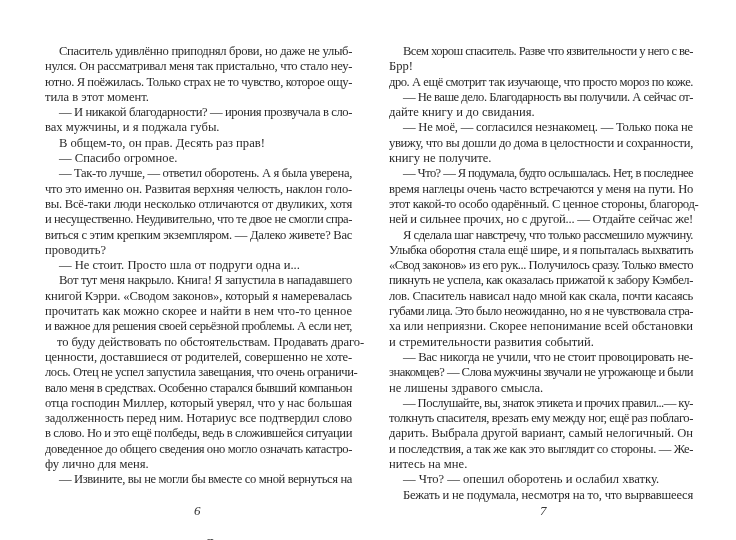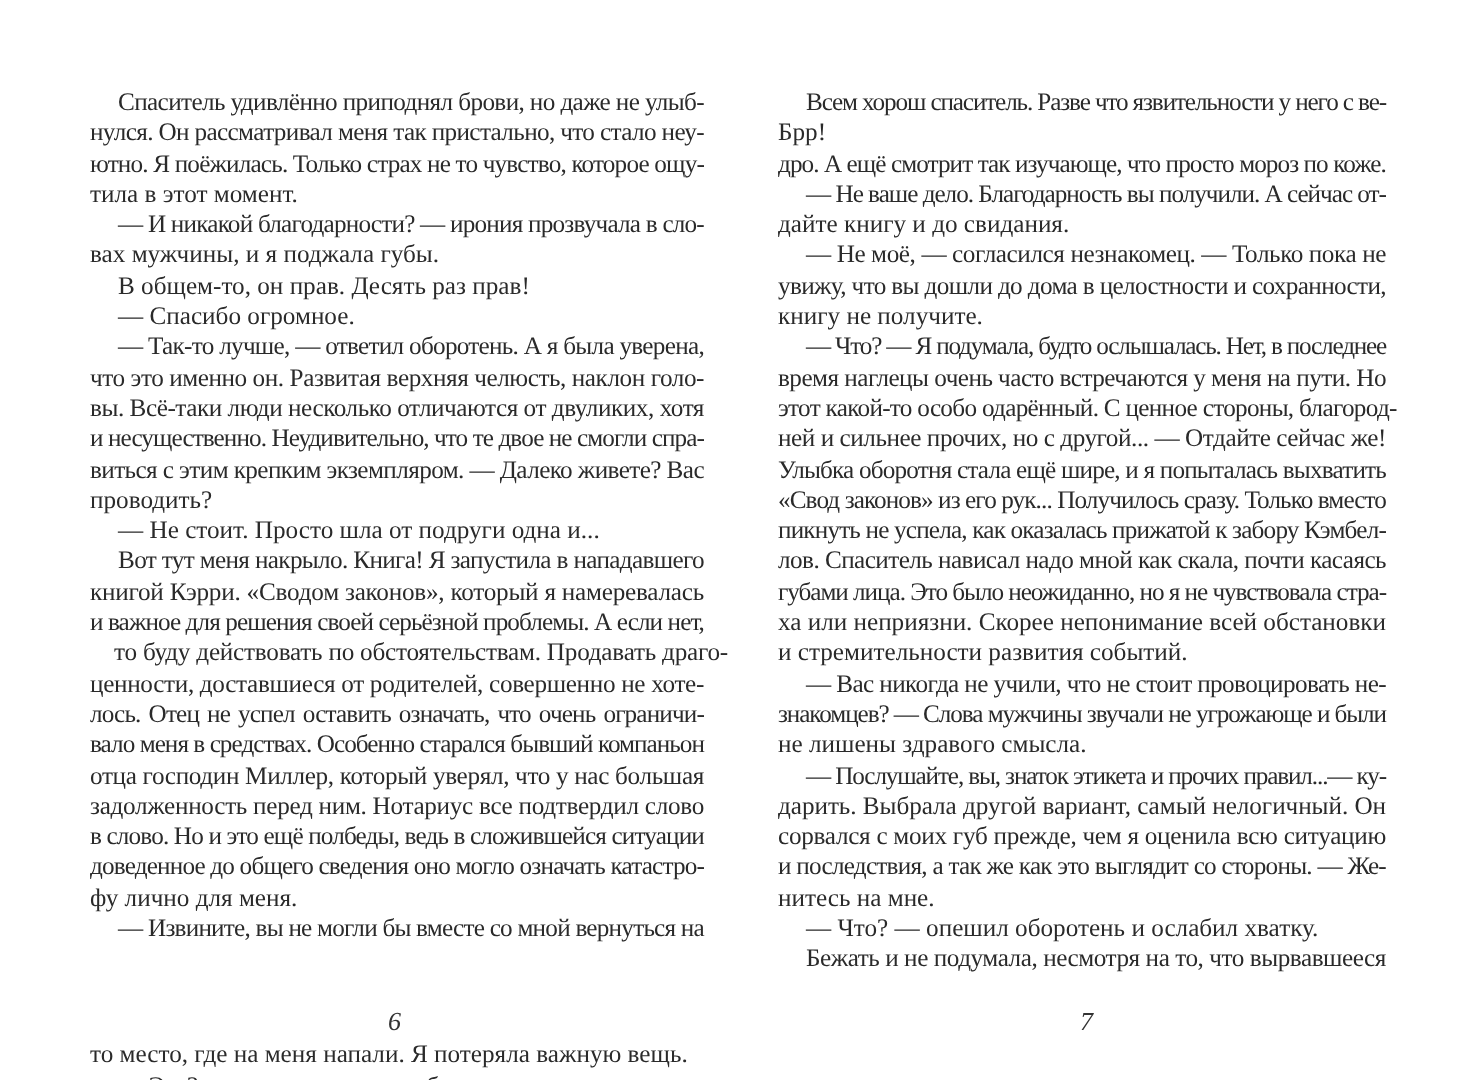--- a/index.html
+++ b/index.html
@@ -56,24 +56,25 @@
         <span class="line indent last" style="white-space: nowrap;">— Спасибо огромное.</span>
         <span class="line indent" style="white-space: nowrap; letter-spacing: -0.358px;">— Так-то лучше, — ответил оборотень. А я была уверена,</span>
         <span class="line" style="white-space: nowrap; letter-spacing: -0.215px;">что это именно он. Развитая верхняя челюсть, наклон голо-</span>
         <span class="line" style="white-space: nowrap; letter-spacing: -0.225px;">вы. Всё-таки люди несколько отличаются от двуликих, хотя</span>
         <span class="line" style="white-space: nowrap; letter-spacing: -0.456px;">и несущественно. Неудивительно, что те двое не смогли спра-</span>
         <span class="line" style="white-space: nowrap; letter-spacing: -0.294px;">виться с этим крепким экземпляром. — Далеко живете? Вас</span>
         <span class="line last" style="white-space: nowrap;">проводить?</span>
         <span class="line indent last" style="white-space: nowrap;">— Не стоит. Просто шла от подруги одна и...</span>
         <span class="line indent" style="white-space: nowrap; letter-spacing: -0.326px;">Вот тут меня накрыло. Книга! Я запустила в нападавшего</span>
         <span class="line" style="white-space: nowrap; letter-spacing: -0.115px;">книгой Кэрри. «Сводом законов», который я намеревалась</span>
+        <span class="line" style="white-space: nowrap; word-spacing: 0.033px; text-align-last: left; text-align: left;">прочитать как можно скорее и найти в нем что-то ценное</span>
         <span class="line" style="white-space: nowrap; letter-spacing: -0.454px;">и важное для решения своей серьёзной проблемы. А если нет,</span>
         <span class="line" style="white-space: nowrap; letter-spacing: -0.115px; margin-left: 12px;">то буду действовать по обстоятельствам. Продавать драго-</span>
         <span class="line" style="white-space: nowrap; letter-spacing: -0.163px;">ценности, доставшиеся от родителей, совершенно не хоте-</span>
-        <span class="line" style="white-space: nowrap; letter-spacing: -0.422px;">лось. Отец не успел оставить означать, что очень ограничи-</span>
+        <span class="line" style="white-space: nowrap; letter-spacing: -0.422px;">лось. Отец не успел запустила завещания, что очень ограничи-</span>
         <span class="line" style="white-space: nowrap; letter-spacing: -0.477px;">вало меня в средствах. Особенно старался бывший компаньон</span>
         <span class="line" style="white-space: nowrap; letter-spacing: -0.167px;">отца господин Миллер, который уверял, что у нас большая</span>
         <span class="line" style="white-space: nowrap; letter-spacing: -0.147px;">задолженность перед ним. Нотариус все подтвердил слово</span>
         <span class="line" style="white-space: nowrap; letter-spacing: -0.422px;">в слово. Но и это ещё полбеды, ведь в сложившейся ситуации</span>
         <span class="line" style="white-space: nowrap; letter-spacing: -0.408px;">доведенное до общего сведения оно могло означать катастро-</span>
         <span class="line last" style="white-space: nowrap;">фу лично для меня.</span>
         <span class="line indent" style="white-space: nowrap; letter-spacing: -0.383px;">— Извините, вы не могли бы вместе со мной вернуться на</span>
         <span class="line last" style="white-space: nowrap; margin-top: 48px;">то место, где на меня напали. Я потеряла важную вещь.</span>
         <span class="line indent" style="white-space: nowrap; letter-spacing: -0.244px;">— Эту? — поинтересовался оборотень, демонстрируя то</span>
         <span class="line" style="white-space: nowrap; letter-spacing: -0.419px;">самое, ради чего я в этот вечер и ночь собиралась не спать. —</span>
@@ -88,33 +89,34 @@
         <span class="line" style="white-space: nowrap; letter-spacing: -0.463px;">дро. А ещё смотрит так изучающе, что просто мороз по коже.</span>
         <span class="line indent" style="white-space: nowrap; letter-spacing: -0.506px;">— Не ваше дело. Благодарность вы получили. А сейчас от-</span>
         <span class="line last" style="white-space: nowrap;">дайте книгу и до свидания.</span>
         <span class="line indent" style="white-space: nowrap; letter-spacing: -0.205px;">— Не моё, — согласился незнакомец. — Только пока не</span>
         <span class="line" style="white-space: nowrap; letter-spacing: -0.316px;">увижу, что вы дошли до дома в целостности и сохранности,</span>
         <span class="line last" style="white-space: nowrap;">книгу не получите.</span>
         <span class="line indent" style="white-space: nowrap; letter-spacing: -0.593px;">— Что? — Я подумала, будто ослышалась. Нет, в последнее</span>
         <span class="line" style="white-space: nowrap; letter-spacing: -0.265px;">время наглецы очень часто встречаются у меня на пути. Но</span>
         <span class="line" style="white-space: nowrap; letter-spacing: -0.347px;">этот какой-то особо одарённый. С ценное стороны, благород-</span>
         <span class="line last" style="white-space: nowrap; letter-spacing: -0.222px;">ней и сильнее прочих, но с другой... — Отдайте сейчас же!</span>
+        <span class="line indent" style="white-space: nowrap; letter-spacing: -0.495px;">Я сделала шаг навстречу, что только рассмешило мужчину.</span>
         <span class="line" style="white-space: nowrap; letter-spacing: -0.403px;">Улыбка оборотня стала ещё шире, и я попыталась выхватить</span>
         <span class="line" style="white-space: nowrap; letter-spacing: -0.452px;">«Свод законов» из его рук... Получилось сразу. Только вместо</span>
         <span class="line" style="white-space: nowrap; letter-spacing: -0.409px;">пикнуть не успела, как оказалась прижатой к забору Кэмбел-</span>
         <span class="line" style="white-space: nowrap; letter-spacing: -0.276px;">лов. Спаситель нависал надо мной как скала, почти касаясь</span>
         <span class="line" style="white-space: nowrap; letter-spacing: -0.517px;">губами лица. Это было неожиданно, но я не чувствовала стра-</span>
         <span class="line" style="white-space: nowrap; letter-spacing: -0.005px;">ха или неприязни. Скорее непонимание всей обстановки</span>
         <span class="line last" style="white-space: nowrap;">и стремительности развития событий.</span>
         <span class="line indent" style="white-space: nowrap; letter-spacing: -0.302px;">— Вас никогда не учили, что не стоит провоцировать не-</span>
         <span class="line" style="white-space: nowrap; letter-spacing: -0.539px;">знакомцев? — Слова мужчины звучали не угрожающе и были</span>
         <span class="line last" style="white-space: nowrap;">не лишены здравого смысла.</span>
         <span class="line indent" style="white-space: nowrap; letter-spacing: -0.566px;">— Послушайте, вы, знаток этикета и прочих правил...— ку-</span>
+        <span class="line" style="white-space: nowrap; letter-spacing: -0.41px;">толкнуть спасителя, врезать ему между ног, ещё раз поблаго-</span>
         <span class="line" style="white-space: nowrap; letter-spacing: -0.023px;">дарить. Выбрала другой вариант, самый нелогичный. Он</span>
-        <span class="line" style="white-space: nowrap; letter-spacing: -0.14px;">сорвался с моих губ прежде, чем я оценила всю ситуацию</span>
         <span class="line" style="white-space: nowrap; letter-spacing: -0.373px;">и последствия, а так же как это выглядит со стороны. — Же-</span>
         <span class="line last" style="white-space: nowrap;">нитесь на мне.</span>
         <span class="line indent last" style="white-space: nowrap;">— Что? — опешил оборотень и ослабил хватку.</span>
         <span class="line indent" style="white-space: nowrap; letter-spacing: -0.224px;">Бежать и не подумала, несмотря на то, что вырвавшееся</span>
       </div>
     <div class="pagenum">7</div>
   </div>
 </div>
 
 </body></html>

